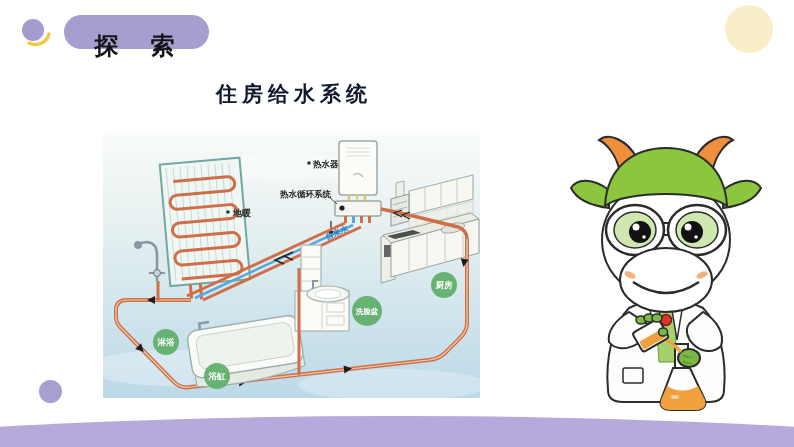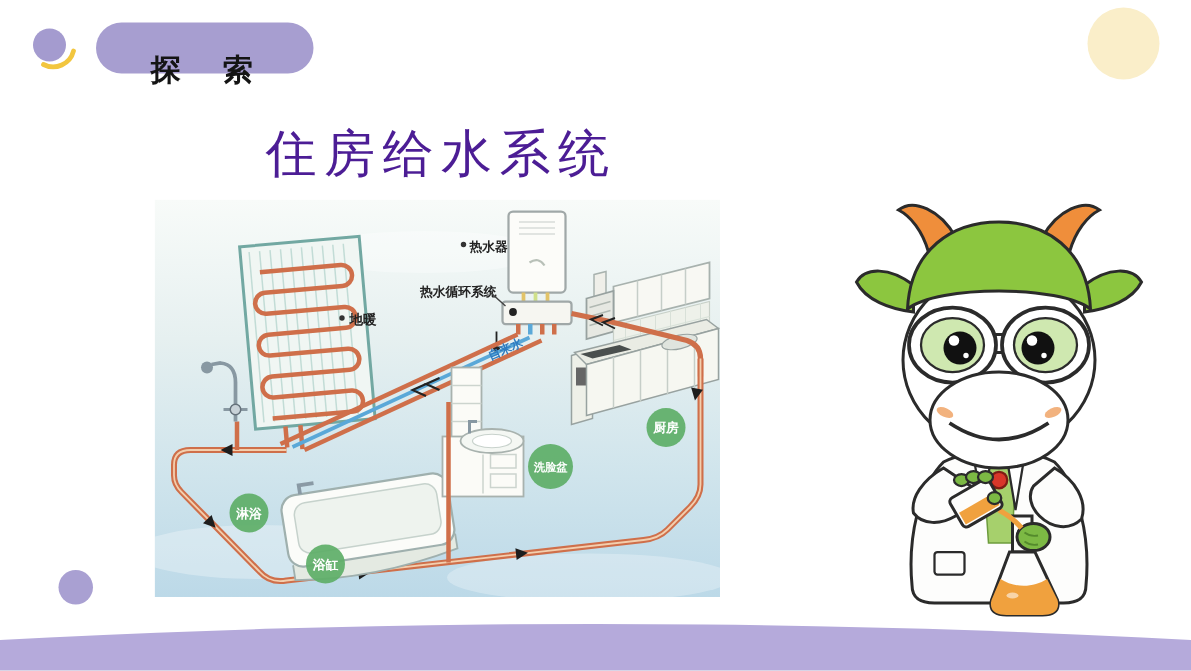--- a/index.html
+++ b/index.html
@@ -15,26 +15,26 @@
   .dot-bottomleft{left:39px;top:380px;width:23px;height:23px;background:#a9a0d2;}
   .bottom-bar{
     position:absolute;left:50%;top:416px;transform:translateX(-50%);
     width:3000px;height:600px;border-radius:50%;background:#b5aadb;
   }
   
   .badge{
     position:absolute;left:64px;top:15px;width:145px;height:34px;
     background:#a79ed0;border-radius:17px;display:flex;align-items:center;justify-content:center;
   }
-  .badge span{font-size:20px;font-weight:700;color:#141414;letter-spacing:4px;margin-top:28px;}
+  .badge span{font-size:24px;font-weight:700;color:#141414;letter-spacing:4px;margin-top:28px;}
   
   .title{
     position:absolute;left:104px;top:80px;width:380px;text-align:center;
     font-family:"DejaVu Serif","Liberation Serif",serif;
-    font-size:34px;font-weight:400;letter-spacing:5px;color:#4c1d95;
+    font-size:21px;font-weight:700;letter-spacing:5px;color:#0f172a;
   }
   
   .diagram{
     position:absolute;left:103px;top:133px;width:377px;height:265px;overflow:hidden;
   }
   .diagram svg{display:block;}
   
   .mascot{position:absolute;left:563px;top:128px;width:205px;height:296px;}
   svg text{font-family:"Liberation Sans",sans-serif;}
 </style>

